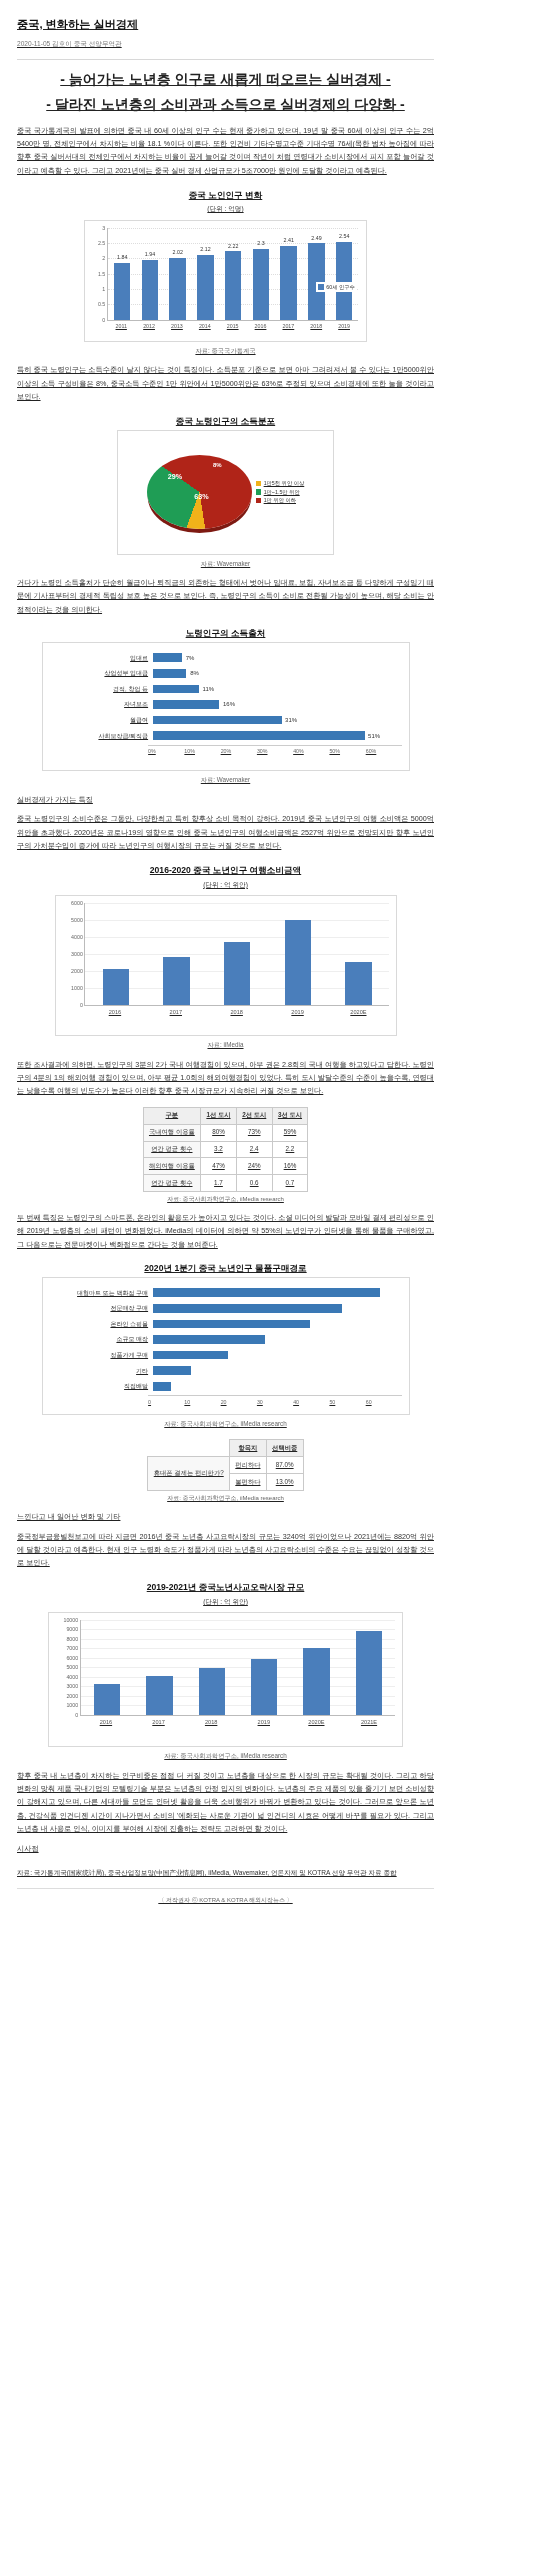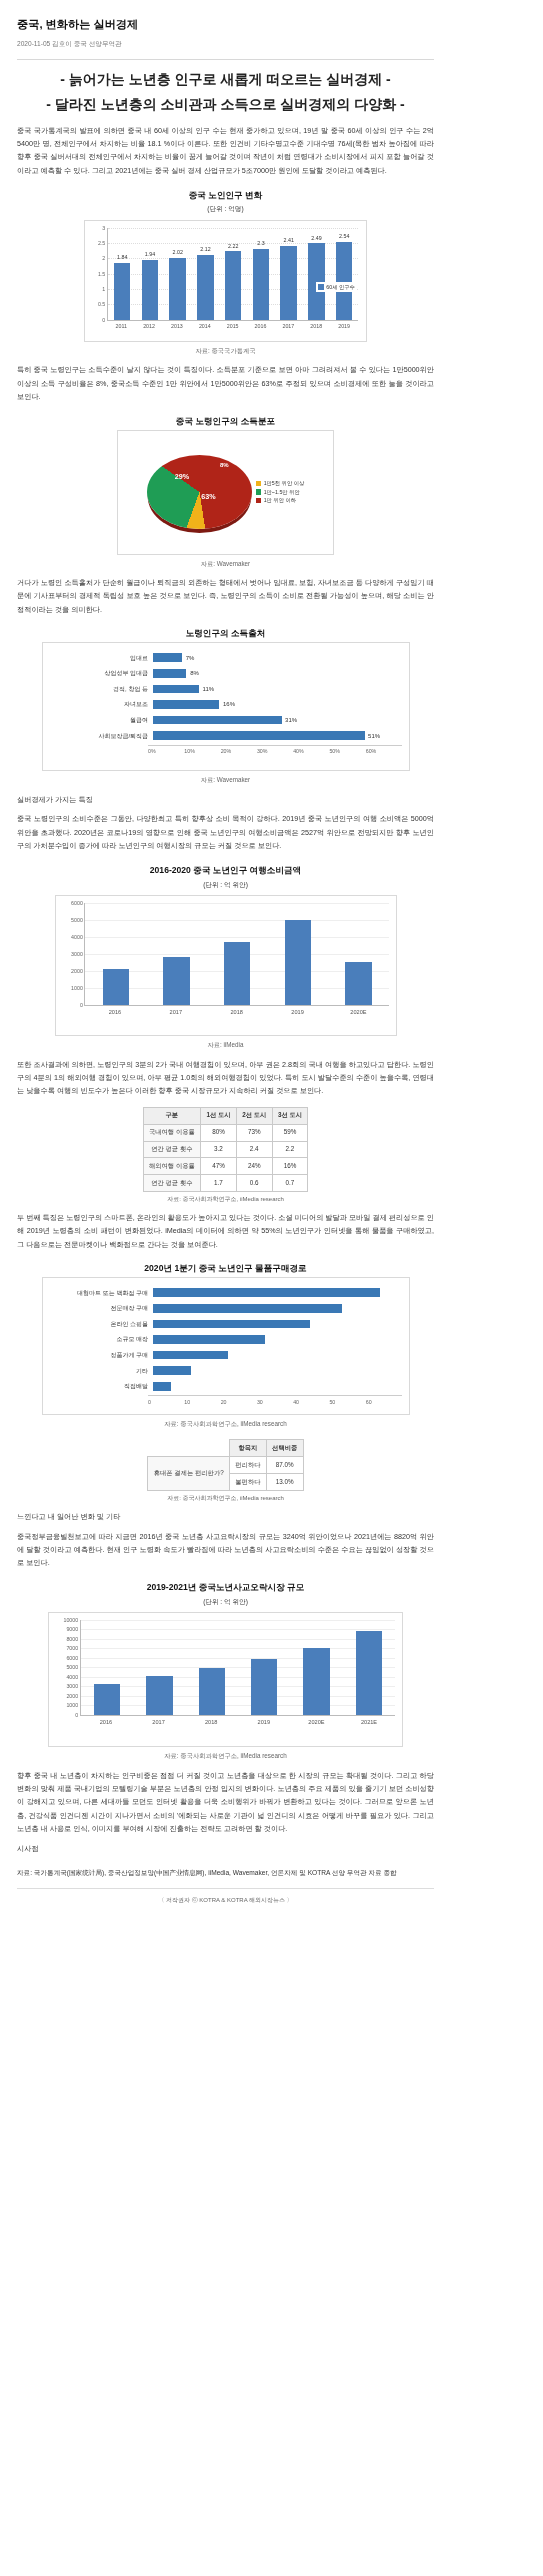--- a/index.html
+++ b/index.html
@@ -4,21 +4,21 @@
 <style>
   html,body{margin:0;padding:0;}
   body{
     width:543px;
     background:#ffffff;
     font-family:"Liberation Sans", sans-serif;
     color:#222;
     font-size:7.2px;
     line-height:1.7;
   }
-  .page{width:451px;box-sizing:border-box;padding:12px 17px 6.6px 17px;}
+  .page{width:451px;box-sizing:border-box;padding:12px 17px 6.6px 17px;text-decoration:underline;}
   .doc-title{font-size:11.2px;font-weight:bold;color:#111;margin:2.6px 0 4px 0;}
   .doc-sub{font-size:6.6px;color:#777;margin-bottom:10.5px;}
   hr.rule{border:none;border-top:0.7px solid #d8d8d8;margin:6.6px 0 8px 0;}
   .bullets{font-size:14px;font-weight:bold;color:#222;margin:4px 0 6.6px 0;text-align:center;}
   .bullets div{margin:1.3px 0;}
   p.body{font-size:7.2px;color:#333;text-align:justify;margin:6.6px 0;line-height:1.85;}
 
   
   .chart-block{margin:10.5px 0 2.6px 0;text-align:center;}
   .chart-title{font-size:8.6px;font-weight:bold;color:#111;margin-bottom:1.3px;}
@@ -40,21 +40,21 @@
   .c1 .xlab{width:9%;text-align:center;font-size:5.3px;color:#555;}
   .c1 .legend{position:absolute;right:9.2px;top:61px;font-size:5.3px;color:#333;display:flex;align-items:center;gap:2.6px;background:#fff;padding:0.7px 2px;}
   .c1 .legend .sw{width:6px;height:6px;background:#4a7ebb;display:inline-block;}
 
   
   .c2{width:217px;height:125px;padding:4px;}
   .pie-wrap{display:flex;align-items:center;justify-content:center;height:100%;gap:4px;}
   .pie{width:105px;height:74px;border-radius:50%;position:relative;
     background:conic-gradient(from 200deg, #1f9d55 0 29%, #b02418 29% 92%, #f0b21a 92% 100%);
     box-shadow:0 4.6px 0 -0.7px #7e1a12;}
-  .pie .lbl{position:absolute;color:#fff;font-size:7.2px;font-weight:bold;margin-left:7px;}
+  .pie .lbl{position:absolute;color:#fff;font-size:7.2px;font-weight:bold;}
   .pie .l63{left:52%;top:56%;transform:translate(-50%,-50%);}
   .pie .l29{left:20%;top:22%;}
   .pie .l8{left:63%;top:6%;font-size:6px;color:#fff;}
   .pie-legend{font-size:5.3px;color:#333;line-height:1.6;}
   .pie-legend div{display:flex;align-items:center;gap:2.6px;}
   .pie-legend .sw{width:5.3px;height:5.3px;display:inline-block;}
 
   
   .c3{width:368px;height:129px;padding:5.3px 6.6px 2.6px 6.6px;}
   .hrow{display:flex;align-items:center;height:13px;margin:2.6px 0;}
@@ -449,21 +449,21 @@
       </tr>
       <tr>
         <td>불편하다</td>
         <td>13.0%</td>
       </tr>
     </tbody>
   </table>
   <div class="tbl-source">자료: 중국사회과학연구소, iiMedia research</div>
 
   <p class="body">느낀다고 내 일어난 변화 및 기타</p>
-  <p class="body">중국정부금융빌천보고에 따라 지금면 2016년 중국 노년층 사고요락시장의 규모는 3240억 위안이었으나 2021년에는 8820억 위안에 달할 것이라고 예측한다. 현재 인구 노령화 속도가 빨라짐에 따라 노년층의 사고요락소비의 수준은 수요는 끊임없이 성장할 것으로 보인다.</p>
+  <p class="body">중국정부금융빌천보고에 따라 지금면 2016년 중국 노년층 사고요락시장의 규모는 3240억 위안이었으나 2021년에는 8820억 위안에 달할 것이라고 예측한다. 현재 인구 노령화 속도가 정품가게 따라 노년층의 사고요락소비의 수준은 수요는 끊임없이 성장할 것으로 보인다.</p>
 
   <div class="chart-block">
     <div class="chart-title">2019-2021년 중국노년사교오락시장 규모</div>
     <div class="chart-unit">(단위 : 억 위안)</div>
     <div class="panel c6">
       <div class="plot">
         <div class="grid" style="top:0%"></div>
           <div class="ylab" style="top:0%">10000</div>
         <div class="grid" style="top:10%"></div>
           <div class="ylab" style="top:10%">9000</div>

